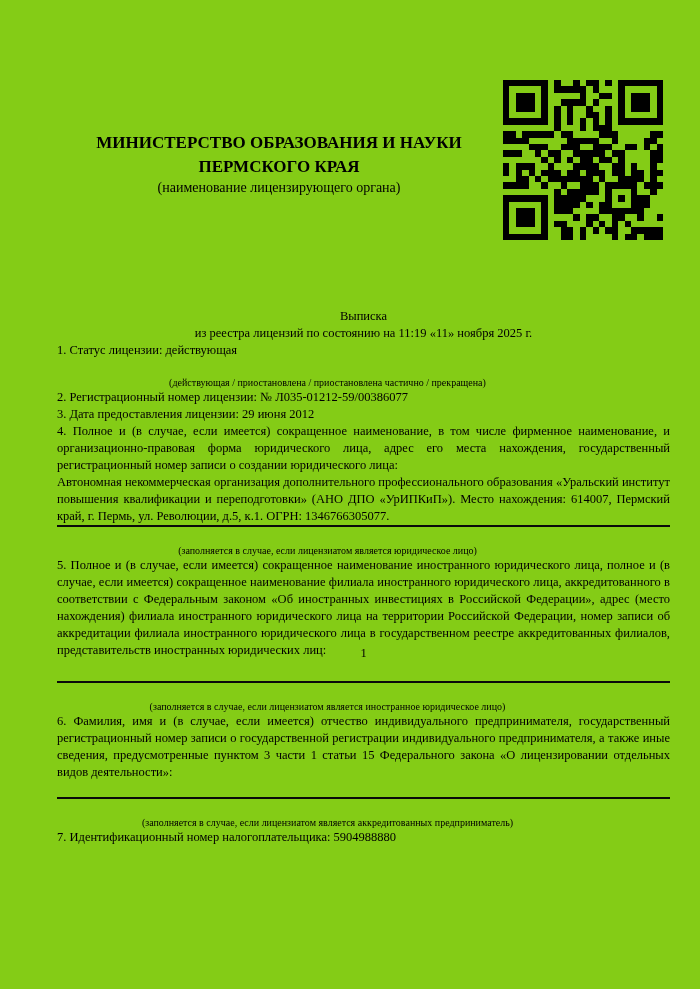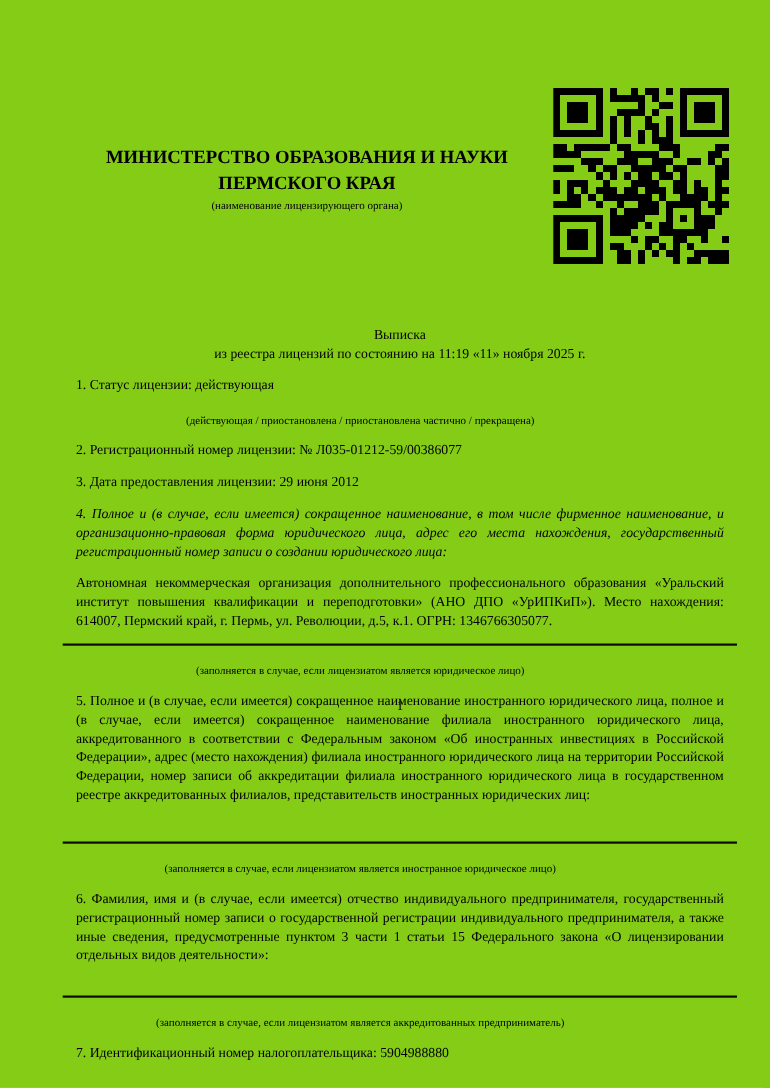--- a/index.html
+++ b/index.html
@@ -5,34 +5,34 @@
   html,body { margin:0; padding:0; background:#ffffff; }
   .page {
     position:relative; width:700px; height:989px; background:#84cc16;
     color:#000; font-family:"Liberation Serif", serif; overflow:hidden;
   }
   
   .ministry {
     position:absolute; left:72px; top:131px; width:414px;
     text-align:center; font-weight:bold; font-size:17px; line-height:1.42;
   }
-  .ministry-caption { font-weight:normal; font-size:10px; line-height:12px; margin-top:3px; }
+  .ministry-caption { font-weight:normal; font-size:14px; line-height:12px; margin-top:3px; }
   .qr { position:absolute; left:503px; top:80px; width:160px; height:160px; }
   
   .bodycol {
-    position:absolute; top:0; left:57px; width:613px; height:694px;
+    position:absolute; top:12px; left:57px; width:613px; height:694px;
     font-size:12.5px; line-height:17px;
   }
   .doc-title { margin-top:296px; text-align:center; }
   .doc-title div { margin:0; }
-  p.item { margin:12px; text-align:justify; }
+  p.item { margin:0; text-align:justify; }
   .mt-i1 { margin-top:36px; }
   .mt-i2 { margin-top:26px; }
   .mt-i3 { margin-top:12px; }
-  .mt-i4 { margin-top:14px;font-style:italic; }
+  .mt-i4 { margin-top:14px; }
   .mt-i5 { margin-top:18px; }
   .mt-i6 { margin-top:16px; }
   .mt-i7 { margin-top:24px; }
   .caption {
     font-size:10px; line-height:13px; text-align:center;
     padding-right:72px; margin-top:17px;
   }
   .rule { height:0; border-top:2px solid #0a0a0a; }
   .blank22 { height:22px; }
   .blank16 { height:16px; }

